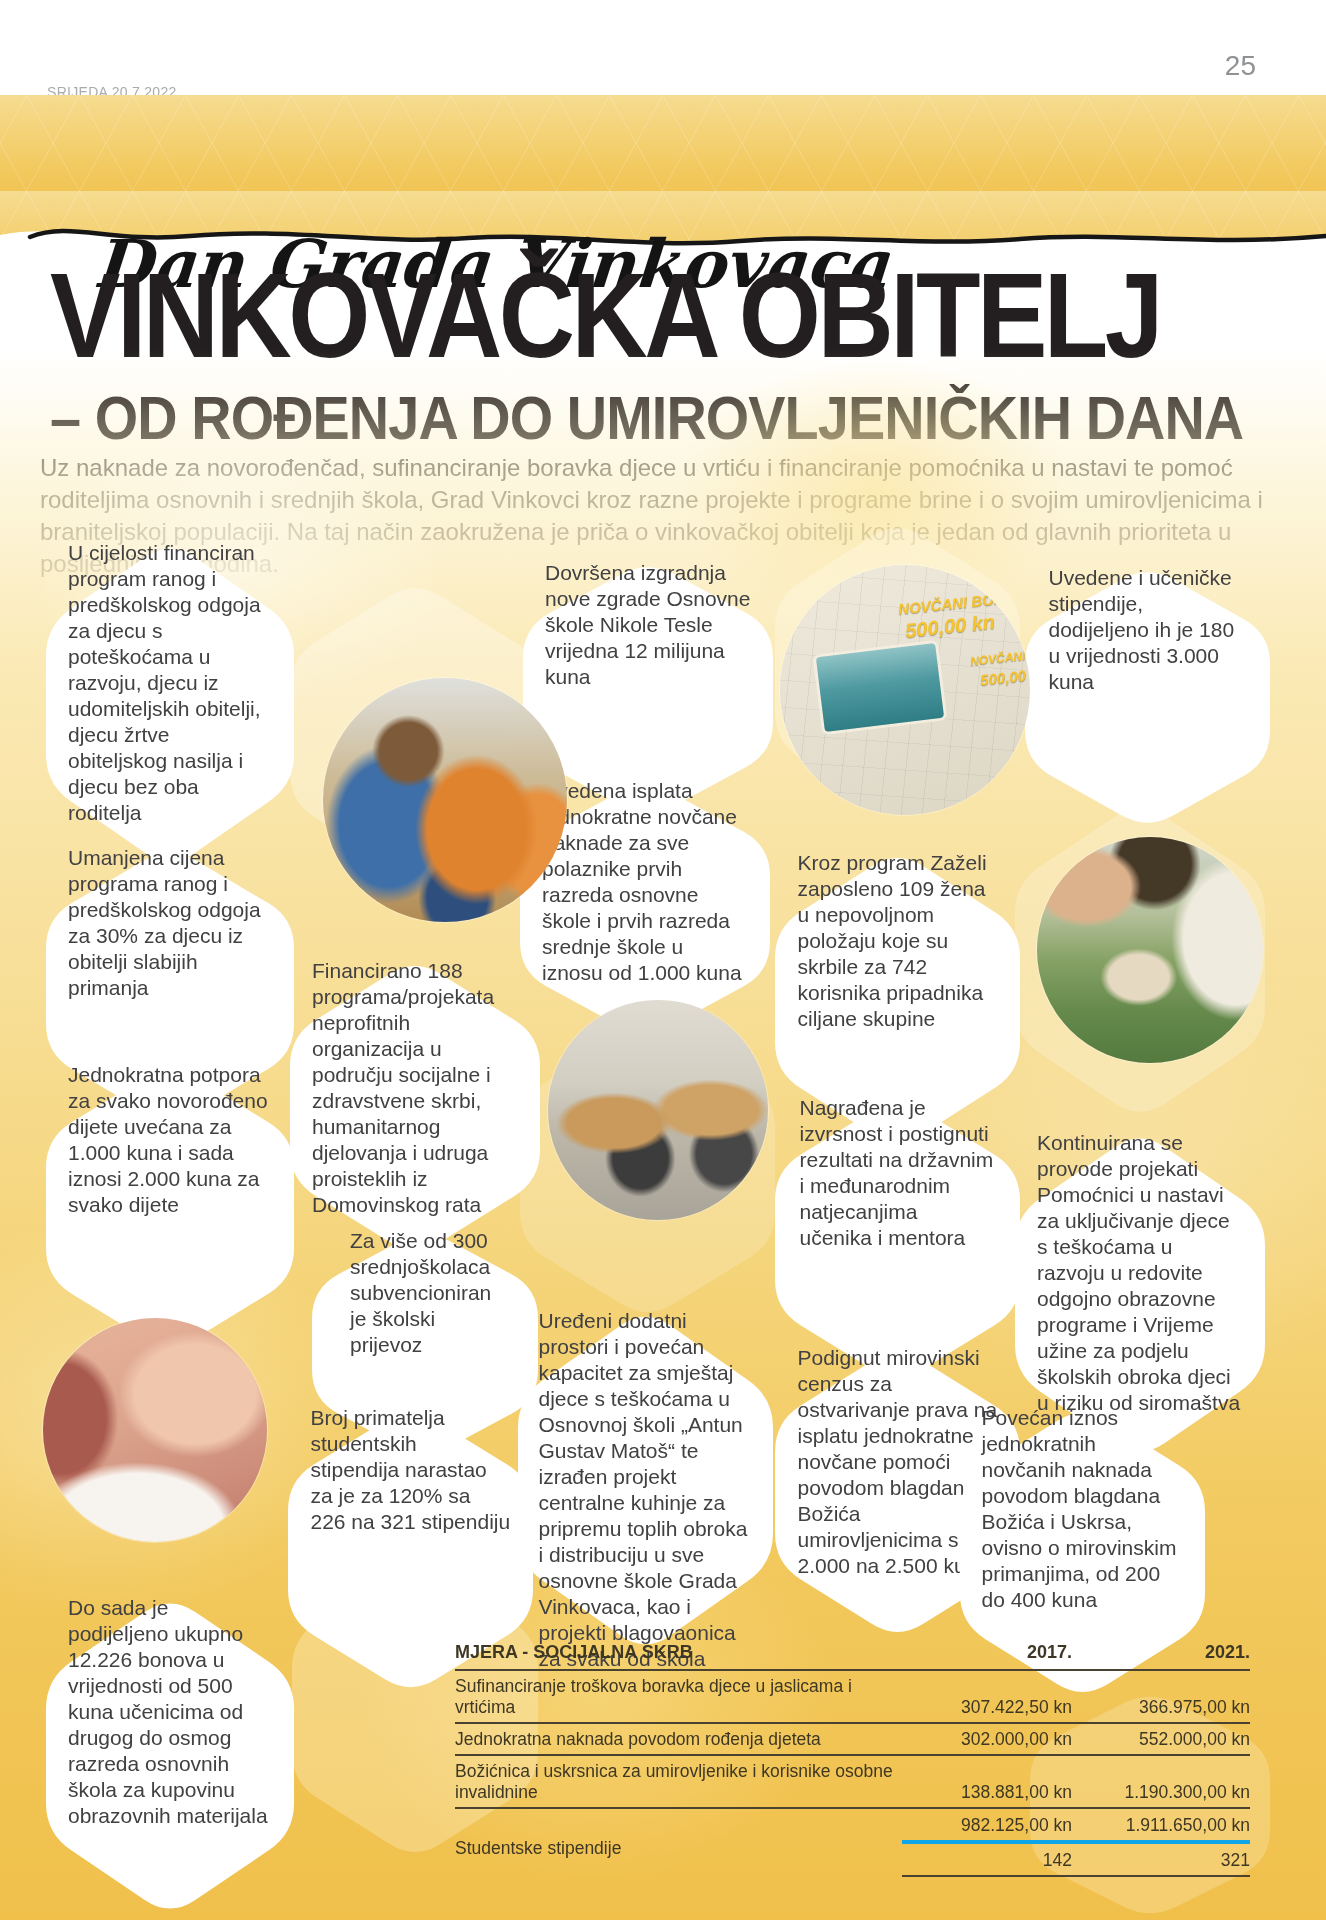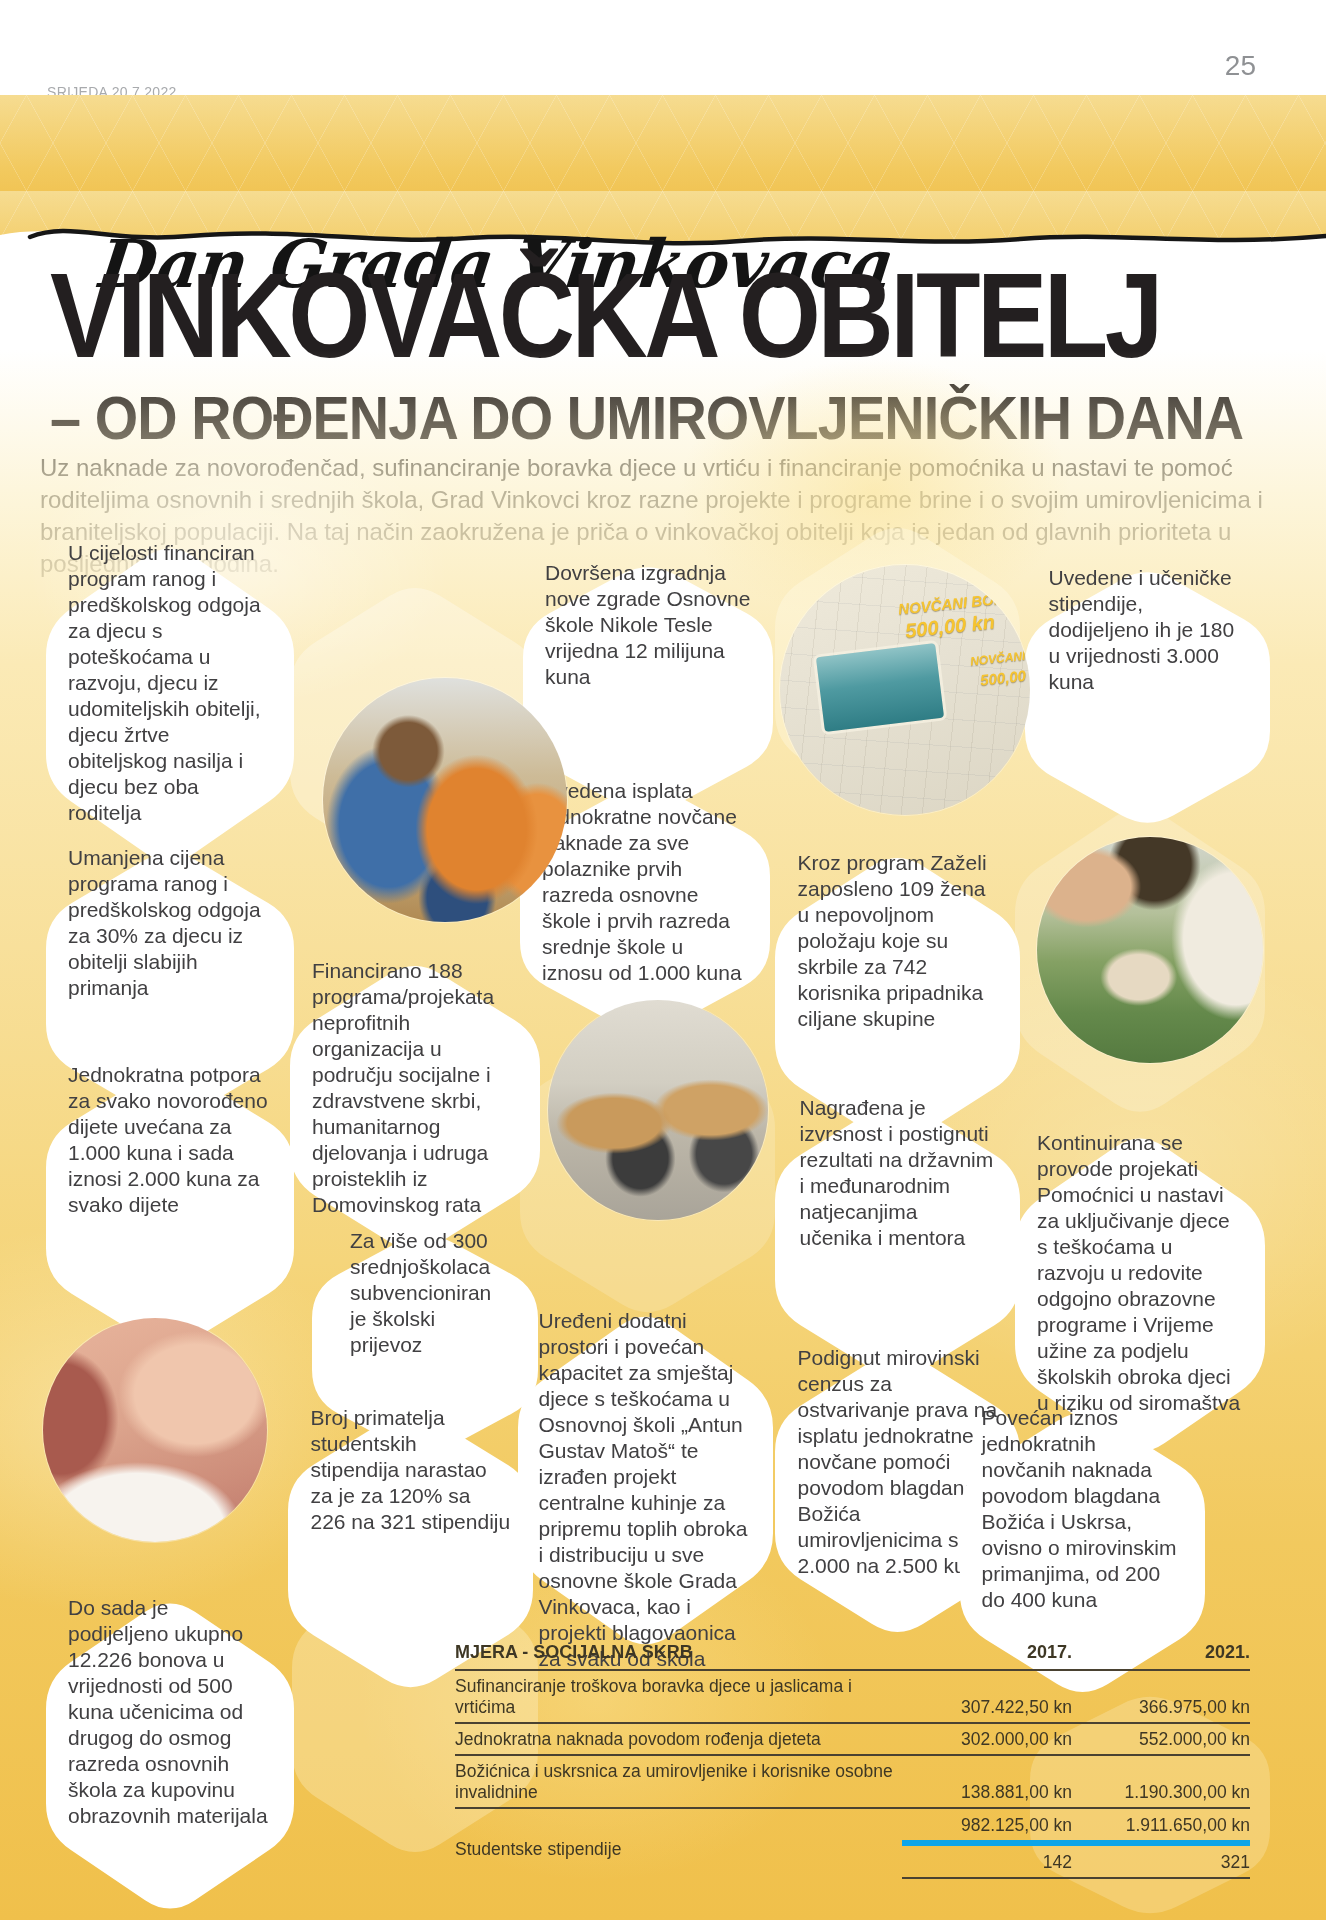--- a/index.html
+++ b/index.html
@@ -111,21 +111,21 @@
       linear-gradient(160deg,#e8b49c 0%,#dba38c 45%,#cd8d7a 75%,#bd776a 100%);
   }
   
   .soc-table{position:absolute;left:455px;top:1642px;width:795px;color:#3e3724;font-size:17.5px;}
   .t-head,.t-row{display:grid;grid-template-columns:1fr 170px 178px;align-items:end;}
   .t-head{font-weight:bold;padding-bottom:6px;border-bottom:2.5px solid #4a4231;font-size:18px;}
   .t-row{padding:5px 0 4px 0;border-bottom:2px solid #4a4231;}
   .t-num{text-align:right;}
   .t-student{display:grid;grid-template-columns:1fr 348px;align-items:center;}
   .t-student .t-label{padding-top:10px;}
-  .t-sub{display:grid;grid-template-columns:170px 178px;padding:6px 0 4px 0;border-bottom:6px solid #0ea5e9;}
+  .t-sub{display:grid;grid-template-columns:170px 178px;padding:6px 0 4px 0;border-bottom:4px solid #0ea5e9;}
   .t-sub:last-child{border-bottom:2.5px solid #4a4231;}
 </style>
 </head>
 <body>
 
 <div class="masthead">
   <div class="mast-date">SRIJEDA 20.7.2022.</div>
   <div class="mast-pub">Vinkovački list</div>
 </div>
 <div class="page-num">25</div>

